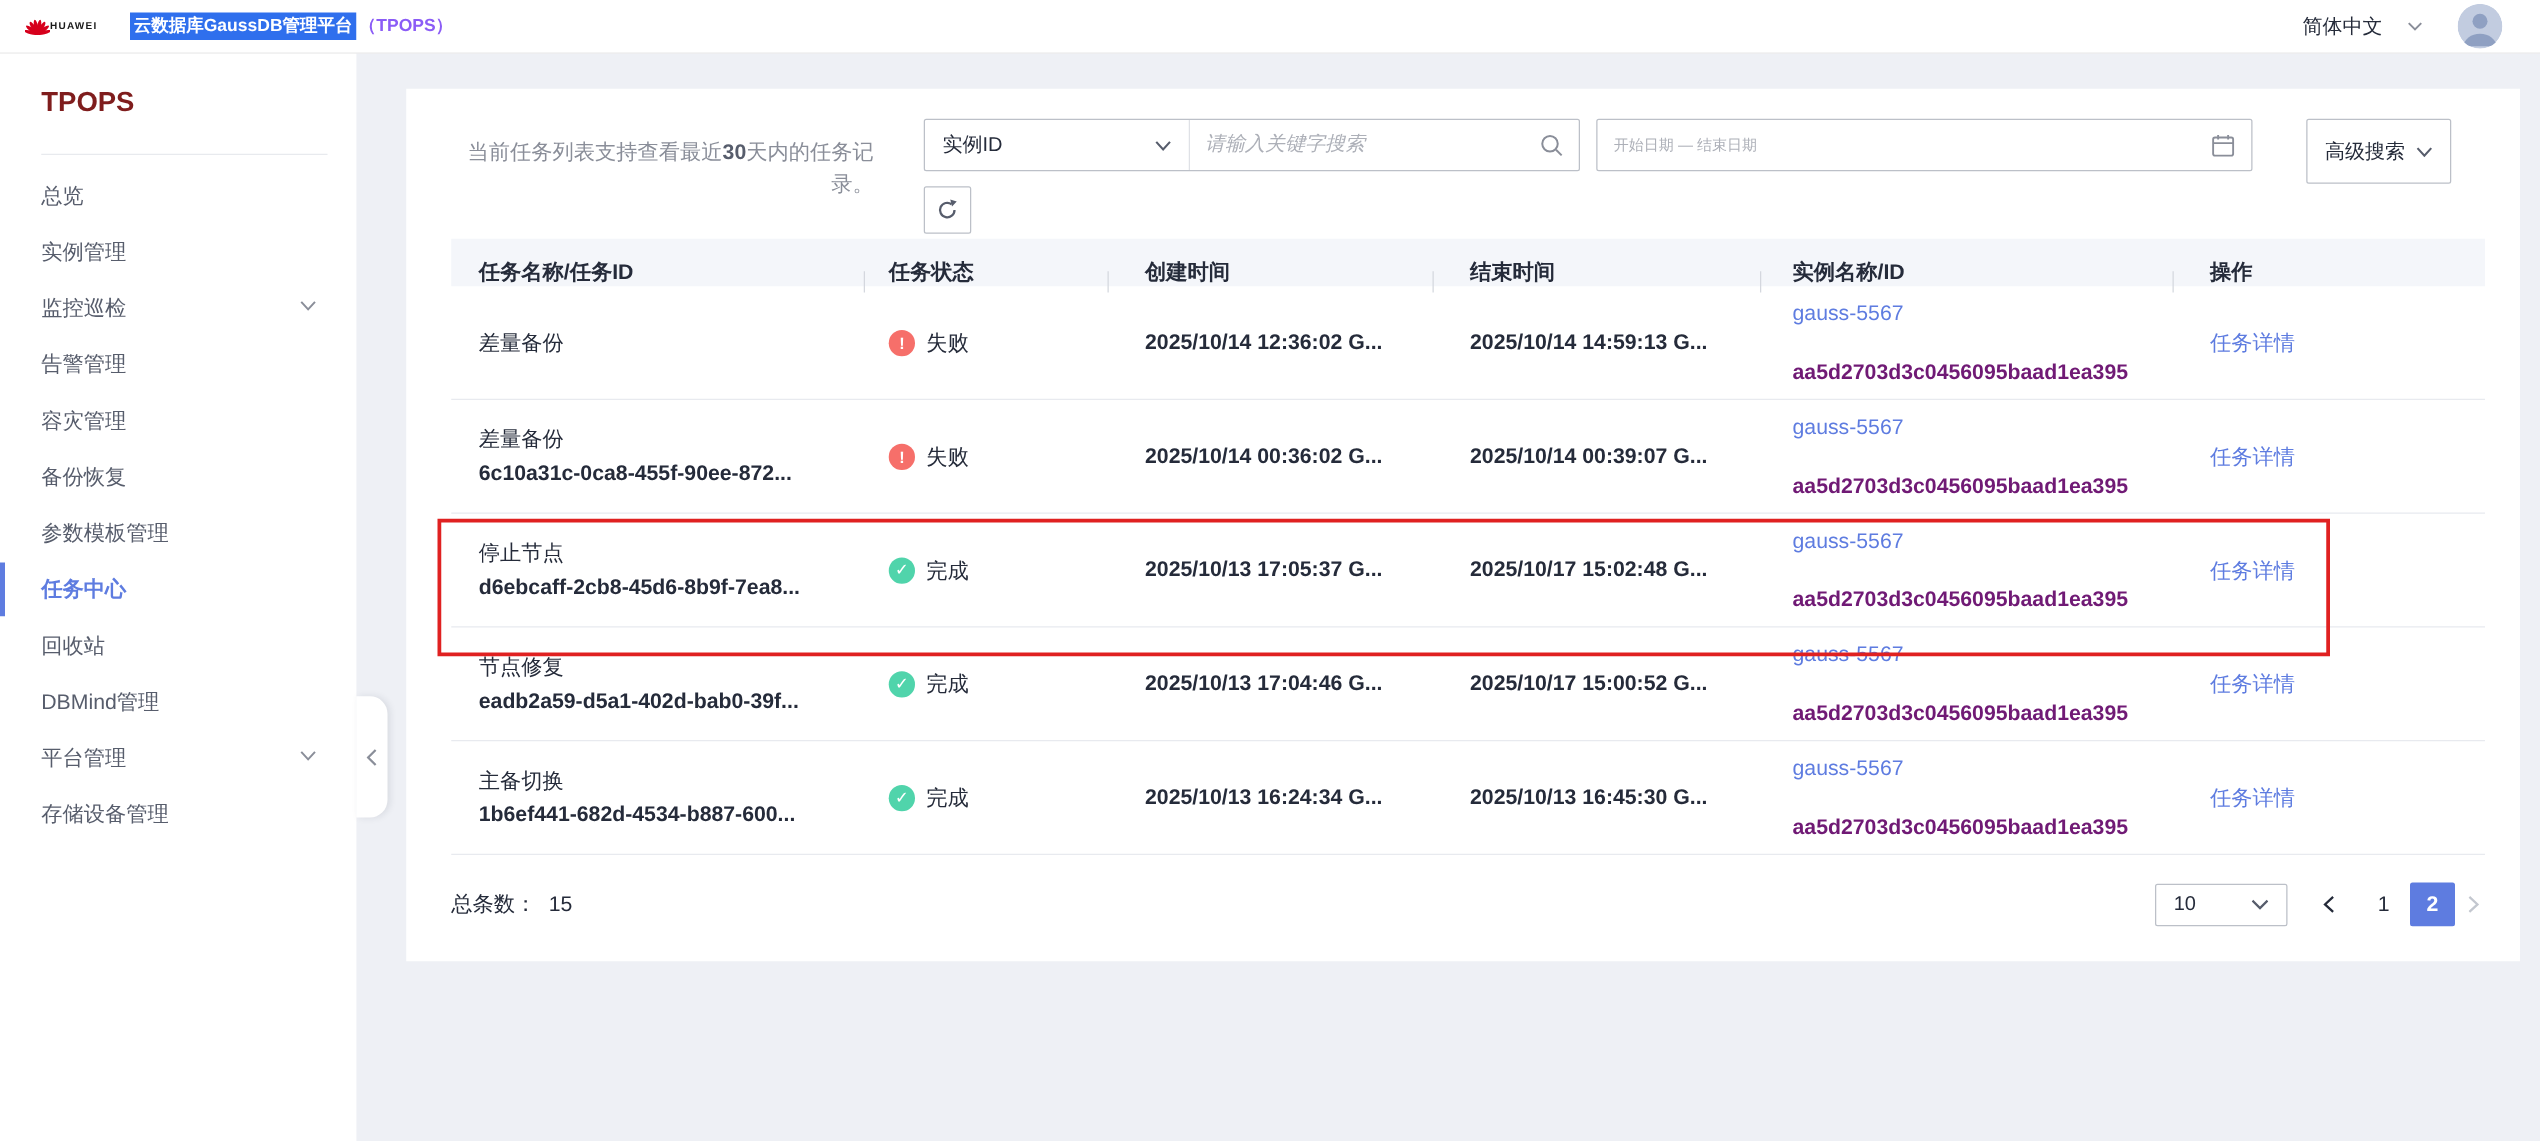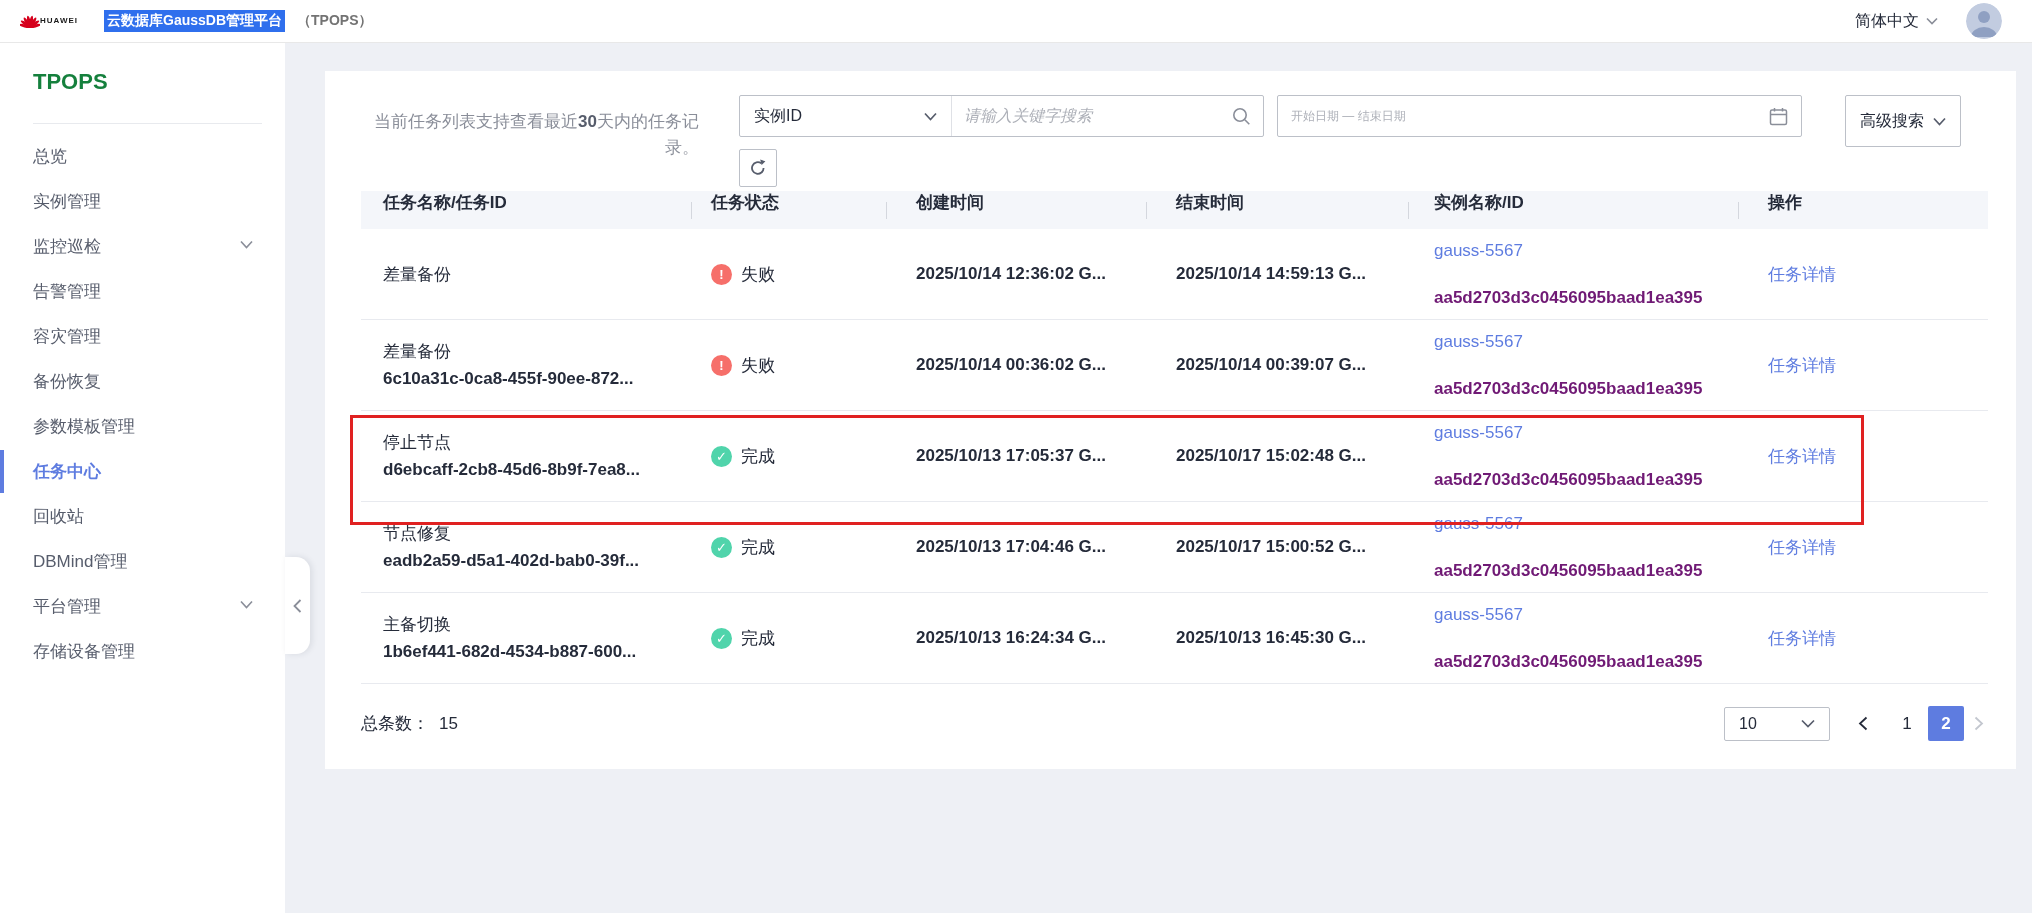--- a/index.html
+++ b/index.html
@@ -6,29 +6,29 @@
   html,body { background:#fff; }
   body { font-family:"Liberation Sans","DejaVu Sans",sans-serif; color:#252b3a; }
   .page { position:relative; width:2032px; height:913px; background:#fff; overflow:hidden; }
 
   
   .topbar { height:43px; display:flex; align-items:center; padding:0 30px 0 20px; border-bottom:1px solid #e8e8e8; background:#fff; }
   .logo { display:flex; flex-direction:row; align-items:center; width:58px; }
   .logo .brand-word { font-size:8px; font-weight:bold; letter-spacing:1px; color:#1a1a1a; margin-top:-2px; }
   .apptitle { display:flex; align-items:center; margin-left:26px; font-size:14px; font-weight:bold; }
   .apptitle .hl { background:#2f6fed; color:#fff; padding:2px 3px; font-weight:bold; }
-  .apptitle .paren { color:#737373; margin-left:12px; }
+  .apptitle .paren { color:#8b5cf6; margin-left:2px; }
   .top-right { margin-left:auto; display:flex; align-items:center; }
-  .lang { display:flex; align-items:center; gap:7px; font-size:16px; color:#252b3a; cursor:pointer; }
+  .lang { display:flex; align-items:center; gap:20px; font-size:16px; color:#252b3a; cursor:pointer; }
   .avatar { width:36px; height:36px; border-radius:50%; margin-left:28px; overflow:hidden; }
 
   
   .layout { display:flex; height:870px; position:relative; }
   .sidebar { width:285px; background:#fff; position:relative; flex:none; }
-  .sidebar-title { padding:26px 0 0 33px; font-size:22px; font-weight:bold; color:#15803d; }
+  .sidebar-title { padding:26px 0 0 33px; font-size:22px; font-weight:bold; color:#7f1d1d; }
   .sidebar-hr { border:none; border-top:1px solid #e8eaee; margin:28px 23px 10px 33px; }
   .side-menu { list-style:none; }
   .side-item { position:relative; height:45px; line-height:45px; padding-left:33px; font-size:17px; color:#575d6c; cursor:pointer; }
   .side-item .chev { position:absolute; right:32px; top:16px; }
   .side-item.active { color:#5e7ce0; font-weight:bold; }
   .side-item.active::before { content:""; position:absolute; left:0; top:1px; width:4px; height:43px; background:#5e7ce0; }
   .collapse-tab { position:absolute; left:285px; top:514px; width:25px; height:97px; background:#fff; border-radius:0 14px 14px 0; box-shadow:2px 0 6px rgba(31,38,59,.10); display:flex; align-items:center; justify-content:center; cursor:pointer; z-index:3; }
 
   .main { flex:1; background:#eef0f5; padding:28px 16px 0 40px; }
   .card { background:#fff; padding:24px 28px 24px 36px; }
@@ -44,21 +44,21 @@
   .combo-input-wrap input { flex:1; border:none; outline:none; font-size:16px; color:#252b3a; font-family:inherit; min-width:0;font-style:italic; }
   input::placeholder { color:#adb0b8; }
   .date-box { width:525px; height:42px; border:1px solid #bcc0c8; border-radius:2px; margin-left:13px; display:flex; align-items:center; padding:0 13px; background:#fff; flex:none; }
   .date-box input { flex:1; border:none; outline:none; font-size:12px; font-family:inherit; }
   .adv-btn { width:116px; height:52px; margin-left:43px; border:1px solid #bcc0c8; border-radius:2px; background:#fff; display:flex; align-items:center; justify-content:center; gap:9px; font-size:16px; color:#252b3a; cursor:pointer; flex:none; }
   .refresh-row { margin-top:12px; }
   .refresh-btn { margin-left:378px; width:38px; height:38px; border:1px solid #bcc0c8; border-radius:2px; background:#fff; display:flex; align-items:center; justify-content:center; cursor:pointer; }
 
   
   .table { margin-top:4px; }
-  .thead { display:flex; height:38px; background:#f4f6fa; align-items:flex-start; }
+  .thead { display:flex; height:38px; background:#f4f6fa; align-items:flex-end; }
   .th { font-size:17px; font-weight:bold; color:#252b3a; position:relative; }
   .th + .th::before { content:""; position:absolute; left:0; top:11px; width:1px; height:17px; background:#d4d7de; }
   .trow { display:flex; align-items:center; height:91px; border-bottom:1px solid #e8eaef; }
   .c1 { width:330px; padding-left:22px; }
   .c2 { width:195px; padding-left:20px; }
   .c3 { width:260px; padding-left:30px; }
   .c4 { width:262px; padding-left:30px; }
   .c5 { width:330px; padding-left:26px; }
   .c6 { width:246px; padding-left:30px; }
   .cell-2line { line-height:27px; font-size:17px; }

